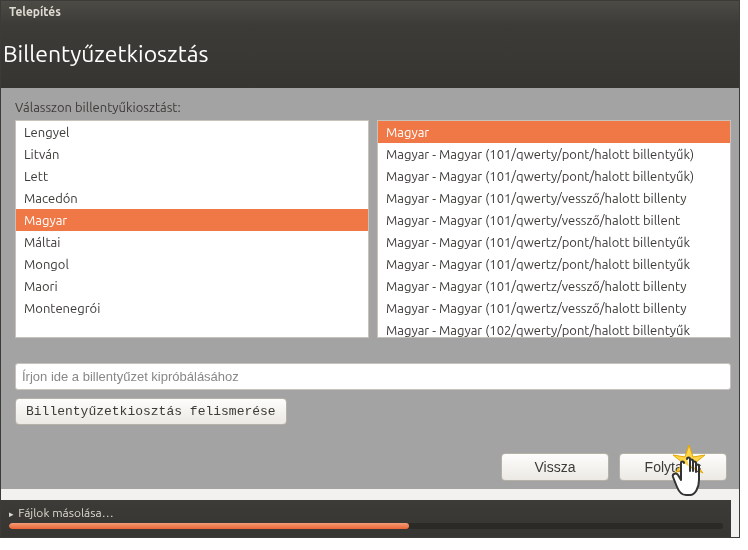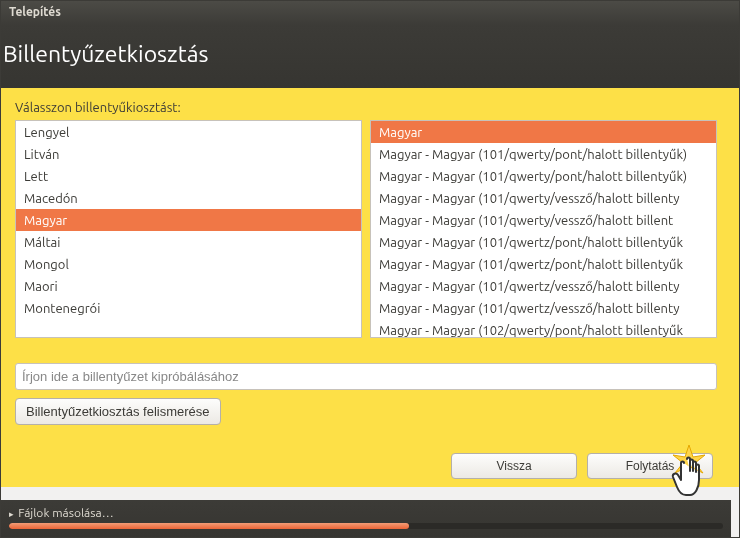--- a/index.html
+++ b/index.html
@@ -26,22 +26,22 @@
   font-weight: bold;
 }
 .header {
   height: 63px;
   background: linear-gradient(#3c3b37, #363531);
   color: #fff;
   padding: 16px 18px 12px 2px;
   font-size: 23px;
 }
 .content {
-  padding: 12px 22px 8px 14px;
-  background: #fde047;
+  padding: 12px 8px 8px 14px;
+  background: #a3a3a3;
 }
 .prompt {
   font-size: 13px;
   color: #3c3b37;
   margin-bottom: 6px;
 }
 .lists {
   display: flex;
   gap: 8px;
 }
@@ -76,32 +76,33 @@
 .test-input::placeholder { color: #888; font-style: normal; }
 .detect-btn {
   margin-top: 8px;
   padding: 5px 10px;
   font-size: 13px;
   background: linear-gradient(#fdfdfc, #ece9e4);
   border: 1px solid #b5b0a8;
   border-radius: 4px;
   cursor: pointer;
   color: #3c3b37;
+  font-family: Liberation Mono, monospace;
 }
 .nav-btns {
   display: flex;
   justify-content: flex-end;
   gap: 10px;
   margin-top: 28px;
   padding-right: 4px;
 }
 .nav-btn {
-  width: 126px;
+  width: 108px;
   padding: 5px 0;
-  font-size: 12px;
+  font-size: 14px;
   background: linear-gradient(#fdfdfc, #ece9e4);
   border: 1px solid #b5b0a8;
   border-radius: 4px;
   cursor: pointer;
   color: #3c3b37;
   text-align: center;
   position: relative;
 }
 .footer {
   position: absolute;

